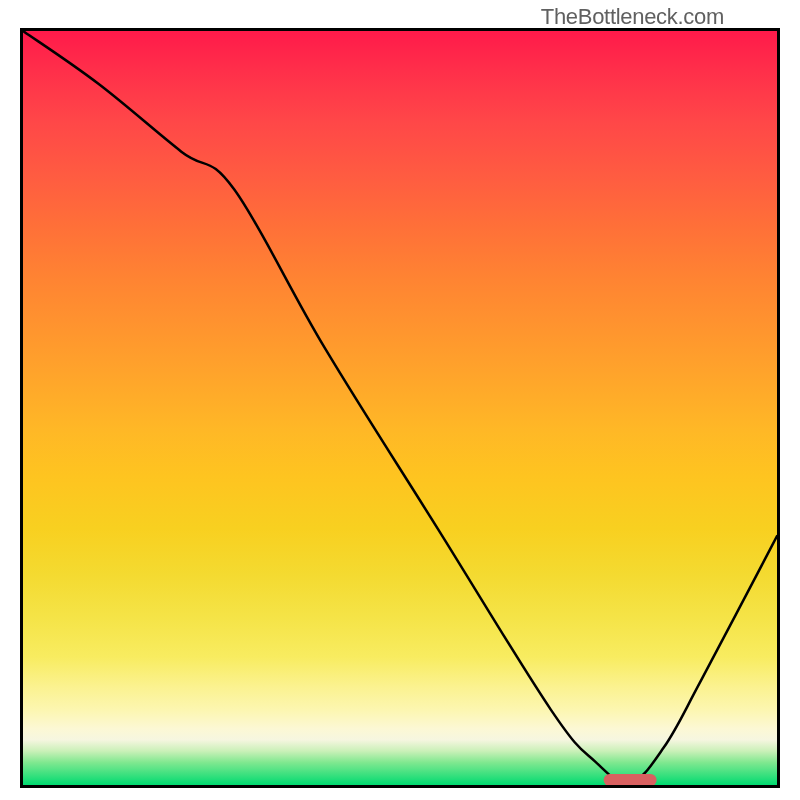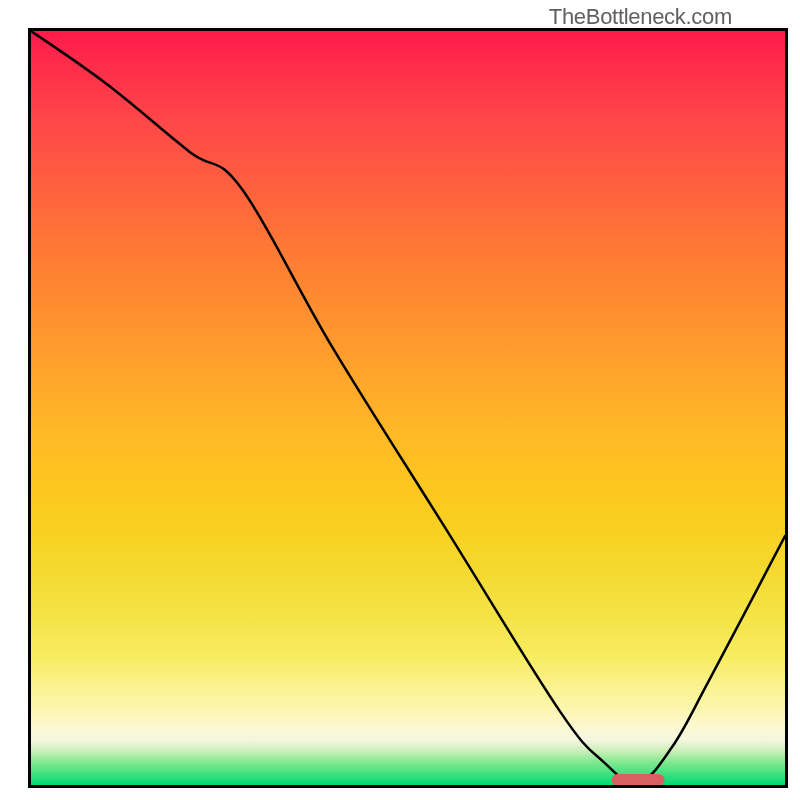--- a/index.html
+++ b/index.html
@@ -10,21 +10,20 @@
     background: #ffffff;
     position: relative;
     font-family: Arial, Helvetica, sans-serif;
   }
   .container {
     position: absolute;
     top: 0;
     left: 0;
     width: 736px;
     height: 800px;
-    margin-left: 8px;
   }
   .watermark {
     position: absolute;
     top: 4px;
     right: 12px;
     font-size: 22px;
     color: #606060;
     font-weight: 500;
     z-index: 10;
     letter-spacing: -0.3px;

